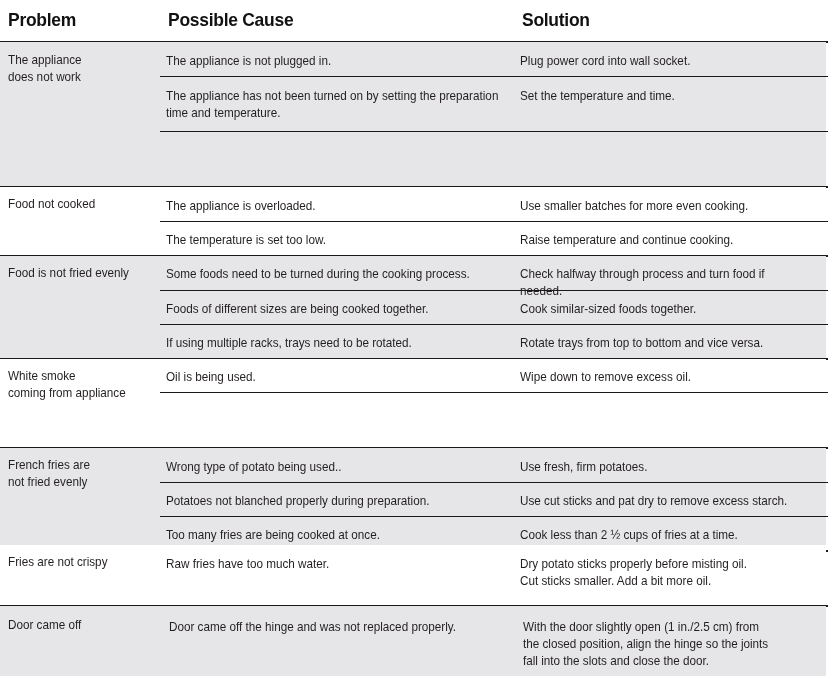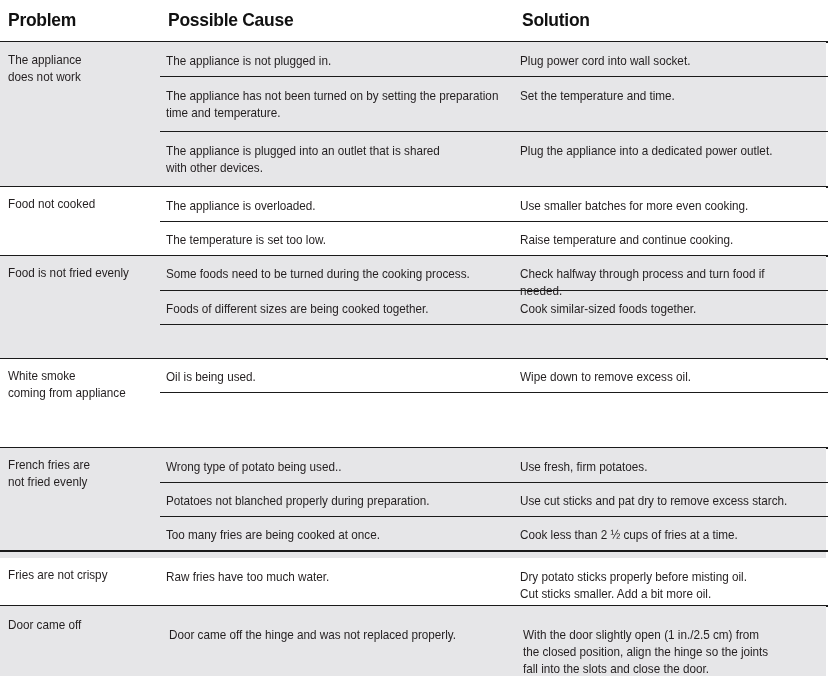--- a/index.html
+++ b/index.html
@@ -38,25 +38,20 @@
     <div class="cause" style="top:10px">The appliance is not plugged in.</div>
     <div class="solution" style="top:10px">Plug power cord into wall socket.</div>
   </div>
   <div class="sub-rule" style="top:34px"></div>
   <div class="sub" style="top:35px;height:54px">
     <div class="cause" style="top:10px">The appliance has not been turned on by setting the preparation
 time and temperature.</div>
     <div class="solution" style="top:10px">Set the temperature and time.</div>
   </div>
   <div class="sub-rule" style="top:89px"></div>
-  <div class="sub" style="top:90px;height:54px">
-    <div class="cause" style="top:10px">The appliance is plugged into an outlet that is shared
-with other devices.</div>
-    <div class="solution" style="top:10px">Plug the appliance into a dedicated power outlet.</div>
-  </div>
 </div>
 <div class="rule-main" style="top:186px"></div>
 
 <div class="group white" style="top:187px;height:68px">
   <div class="problem" style="top:8px">Food not cooked</div>
   <div class="sub" style="top:0;height:34px">
     <div class="cause" style="top:10px">The appliance is overloaded.</div>
     <div class="solution" style="top:10px">Use smaller batches for more even cooking.</div>
   </div>
   <div class="sub-rule" style="top:34px"></div>
@@ -72,20 +67,24 @@
   <div class="sub" style="top:0;height:34px">
     <div class="cause" style="top:9px">Some foods need to be turned during the cooking process.</div>
     <div class="solution" style="top:9px">Check halfway through process and turn food if needed.</div>
   </div>
   <div class="sub-rule" style="top:34px"></div>
   <div class="sub" style="top:35px;height:33px">
     <div class="cause" style="top:9px">Foods of different sizes are being cooked together.</div>
     <div class="solution" style="top:9px">Cook similar-sized foods together.</div>
   </div>
   <div class="sub-rule" style="top:68px"></div>
+  <div class="sub" style="top:69px;height:33px">
+    <div class="cause" style="top:9px">If using multiple racks, trays need to be rotated.</div>
+    <div class="solution" style="top:9px">Rotate trays from top to bottom and vice versa.</div>
+  </div>
 </div>
 <div class="rule-main" style="top:358px"></div>
 
 <div class="group white" style="top:359px;height:76px">
   <div class="problem" style="top:8px">White smoke
 coming from appliance</div>
   <div class="sub" style="top:0;height:33px">
     <div class="cause" style="top:9px">Oil is being used.</div>
     <div class="solution" style="top:9px">Wipe down to remove excess oil.</div>
   </div>
@@ -106,31 +105,31 @@
     <div class="solution" style="top:9px">Use cut sticks and pat dry to remove excess starch.</div>
   </div>
   <div class="sub-rule" style="top:68px"></div>
   <div class="sub" style="top:69px;height:33px">
     <div class="cause" style="top:9px">Too many fries are being cooked at once.</div>
     <div class="solution" style="top:9px">Cook less than 2 ½ cups of fries at a time.</div>
   </div>
 </div>
 <div class="rule-main" style="top:550px"></div>
 
-<div class="group white" style="top:558px;height:64px">
+<div class="group white" style="top:545px;height:64px">
   <div class="problem" style="top:8px">Fries are not crispy</div>
   <div class="sub" style="top:0;height:54px">
     <div class="cause" style="top:10px">Raw fries have too much water.</div>
     <div class="solution" style="top:10px">Dry potato sticks properly before misting oil.
 Cut sticks smaller. Add a bit more oil.</div>
   </div>
 </div>
 <div class="rule-main" style="top:605px"></div>
 
 <div class="group gray" style="top:606px;height:70px">
   <div class="problem" style="top:10px">Door came off</div>
-  <div class="sub" style="top:8px;height:58px">
+  <div class="sub" style="top:0;height:58px">
     <div class="cause" style="top:12px;left:169px">Door came off the hinge and was not replaced properly.</div>
     <div class="solution" style="top:12px;left:523px">With the door slightly open (1 in./2.5 cm) from
 the closed position, align the hinge so the joints
 fall into the slots and close the door.</div>
   </div>
 </div>
 
 </body></html>

